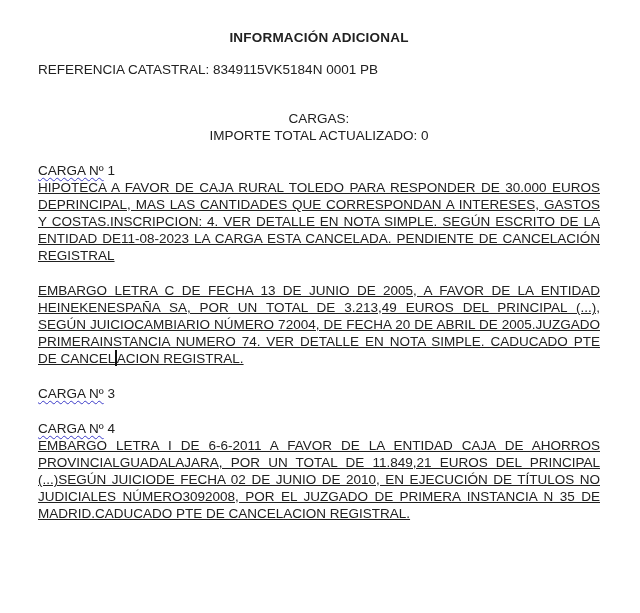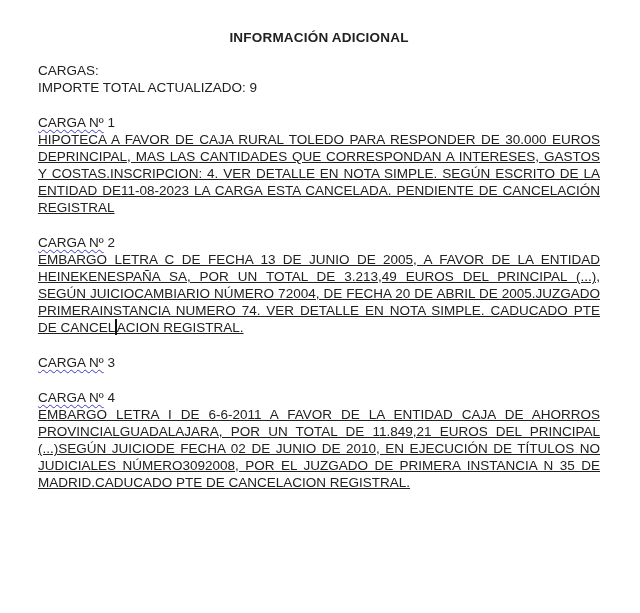--- a/index.html
+++ b/index.html
@@ -21,21 +21,21 @@
       padding: 29px 40px 0 38px;
       background: #ffffff;
     }
     .doc-title {
       font-weight: bold;
       text-align: center;
       letter-spacing: 0.2px;
       margin-bottom: 15px;
     }
     .line { margin: 0; }
-    .summary-group { margin-top: 16px; }
+    .summary-group { margin-top: 32px; text-align: center; }
     .carga-section { margin-top: 18px; }
     .carga-heading { margin-bottom: 0; }
     .squiggle {
       text-decoration: underline;
       text-decoration-style: wavy;
       text-decoration-color: #3b3bc8;
       text-decoration-thickness: 1px;
       text-underline-offset: 2px;
       text-align: right;
     }
@@ -52,33 +52,33 @@
       vertical-align: -3px;
     }
   </style>
 </head>
 <body>
 
 <div class="page">
 
   <div class="doc-title">INFORMACIÓN ADICIONAL</div>
 
+  <p class="line">REFERENCIA CATASTRAL: 8349115VK5184N 0001 PB</p>
 
   <div class="summary-group">
     <p class="line">CARGAS:</p>
-    <p class="line">IMPORTE TOTAL ACTUALIZADO: 9</p>
+    <p class="line">IMPORTE TOTAL ACTUALIZADO: 0</p>
   </div>
 
   <section class="carga-section">
     <div class="carga-heading"><span class="squiggle">CARGA Nº</span> <span>1</span></div>
     <p class="carga-body">HIPOTECA A FAVOR DE CAJA RURAL TOLEDO PARA RESPONDER DE 30.000 EUROS DEPRINCIPAL, MAS LAS CANTIDADES QUE CORRESPONDAN A INTERESES, GASTOS Y COSTAS.INSCRIPCION: 4. VER DETALLE EN NOTA SIMPLE. SEGÚN ESCRITO DE LA ENTIDAD DE11-08-2023 LA CARGA ESTA CANCELADA. PENDIENTE DE CANCELACIÓN REGISTRAL</p>
   </section>
 
   <section class="carga-section">
-    <div class="carga-heading"><span class="squiggle">CARGA Nº</span> <span>2</span></div>
     <p class="carga-body"><span>EMBARGO LETRA C DE FECHA 13 DE JUNIO DE 2005, A FAVOR DE LA ENTIDAD HEINEKENESPAÑA SA, POR UN TOTAL DE 3.213,49 EUROS DEL PRINCIPAL (...), SEGÚN JUICIOCAMBIARIO NÚMERO 72004, DE FECHA 20 DE ABRIL DE 2005.JUZGADO PRIMERAINSTANCIA NUMERO 74. VER DETALLE EN NOTA SIMPLE. CADUCADO PTE DE CANCEL</span><span class="caret"></span><span>ACION REGISTRAL.</span></p>
   </section>
 
   <section class="carga-section">
     <div class="carga-heading"><span class="squiggle">CARGA Nº</span> <span>3</span></div>
   </section>
 
   <section class="carga-section">
     <div class="carga-heading"><span class="squiggle">CARGA Nº</span> <span>4</span></div>
     <p class="carga-body">EMBARGO LETRA I DE 6-6-2011 A FAVOR DE LA ENTIDAD CAJA DE AHORROS PROVINCIALGUADALAJARA, POR UN TOTAL DE 11.849,21 EUROS DEL PRINCIPAL (...)SEGÚN JUICIODE FECHA 02 DE JUNIO DE 2010, EN EJECUCIÓN DE TÍTULOS NO JUDICIALES NÚMERO3092008, POR EL JUZGADO DE PRIMERA INSTANCIA N 35 DE MADRID.CADUCADO PTE DE CANCELACION REGISTRAL.</p>

